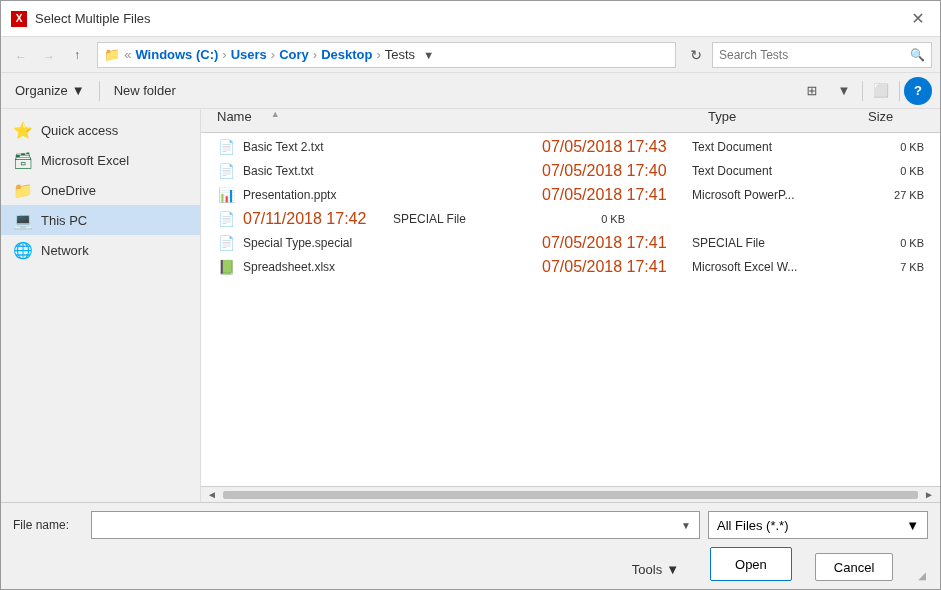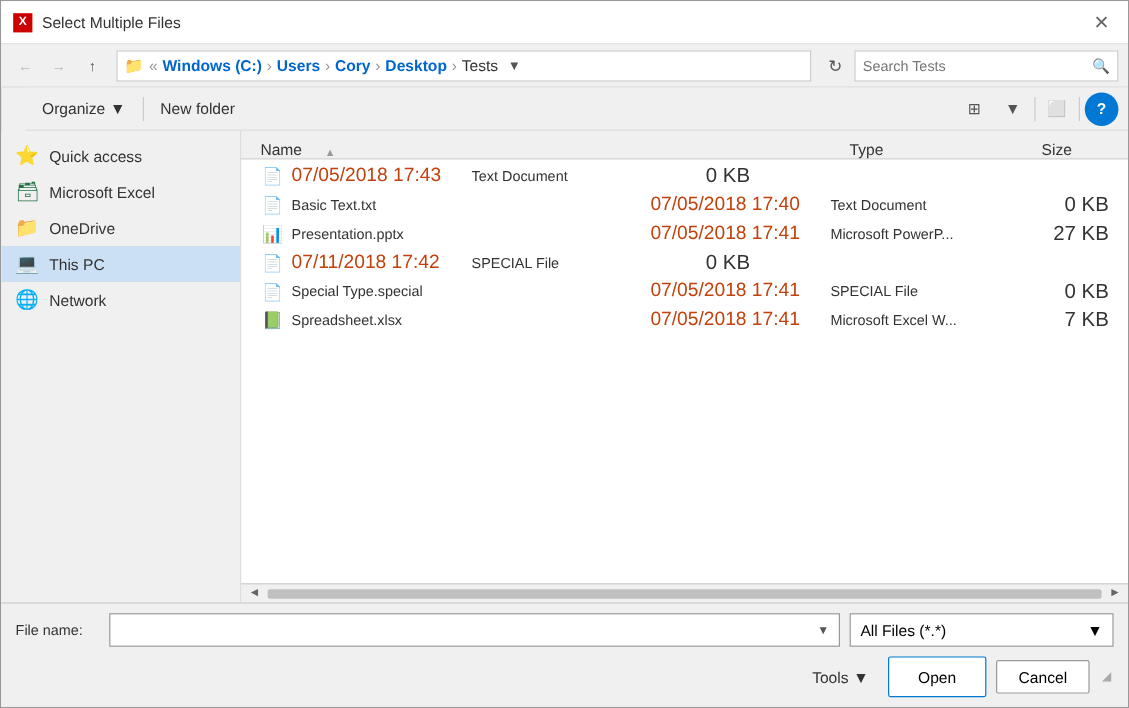--- a/index.html
+++ b/index.html
@@ -59,21 +59,20 @@
     }
     .search-input { border: none; outline: none; flex: 1; font-size: 12px; }
     .search-icon { color: #777; font-size: 12px; }
     
     .toolbar {
       background: #f0f0f0;
       display: flex; align-items: center; gap: 8px;
       padding: 4px 8px;
       border-bottom: 1px solid #ddd;
       height: 36px;
-      margin-left: 20px;
     }
     .toolbar-btn {
       border: none; background: none; cursor: pointer;
       display: flex; align-items: center; gap: 4px;
       padding: 3px 6px; font-size: 12px; color: #333; border-radius: 2px;
     }
     .toolbar-separator { width: 1px; height: 20px; background: #ccc; }
     .toolbar-right { margin-left: auto; display: flex; align-items: center; gap: 4px; }
     .view-btn { width: 28px; height: 24px; border: 1px solid transparent; background: none; cursor: pointer; display: flex; align-items: center; justify-content: center; border-radius: 2px; font-size: 13px; color: #555; }
     .help-btn { width: 28px; height: 28px; border-radius: 50%; background: #0078d4; color: #fff; border: none; cursor: pointer; font-weight: bold; font-size: 13px; }
@@ -101,40 +100,40 @@
     .file-list-container { flex: 1; display: flex; flex-direction: column; overflow: hidden; }
     .file-list-header {
       display: flex; align-items: center;
       background: #f0f0f0;
       border-bottom: 1px solid #ccc;
       height: 24px;
       padding-left: 8px;
     }
     .col-header {
       font-size: 12px; color: #333; cursor: pointer;
-      display: flex; align-items: flex-end; gap: 19px;
+      display: flex; align-items: flex-start; gap: 19px;
       padding: 0 8px; height: 100%;
       user-select: none;
     }
     .col-name { flex: 2; min-width: 220px; }
     .col-date { width: 150px; }
     .col-type { width: 160px; }
     .col-size { width: 80px; }
     .col-up { font-size: 9px; color: #999; }
     .file-list { flex: 1; overflow-y: auto; background: #fff; padding: 2px 0; }
     .file-row {
       display: flex; align-items: center;
       padding: 2px 8px 2px 16px;
       height: 24px; cursor: pointer;
     }
     .file-icon { width: 20px; text-align: center; font-size: 14px; margin-right: 6px; }
     .file-name { flex: 2; min-width: 220px; font-size: 12px; color: #333; white-space: nowrap; overflow: hidden; text-overflow: ellipsis; }
     .file-date { width: 150px; font-size: 16px; color: #c2410c; }
     .file-type { width: 160px; font-size: 12px; color: #333; white-space: nowrap; overflow: hidden; text-overflow: ellipsis; }
-    .file-size { width: 80px; font-size: 17px; color: #333; text-align: right; padding-right: 8px; }
+    .file-size { width: 80px; font-size: 11px; color: #333; text-align: right; padding-right: 8px; }
     
     .hscroll-bar {
       height: 16px; background: #f0f0f0;
       border-top: 1px solid #ccc;
       display: flex; align-items: center; padding: 0 2px;
     }
     .hscroll-arrow { font-size: 10px; color: #666; cursor: pointer; padding: 0 4px; }
     .hscroll-thumb { flex: 1; height: 8px; background: #c0c0c0; border-radius: 2px; margin: 0 2px; }
     
     .bottom-bar {
@@ -150,21 +149,21 @@
       padding: 0 8px; font-size: 12px; background: #fff;
       display: flex; align-items: center; justify-content: space-between;
     }
     .filename-text { color: #333; }
     .filename-dropdown { font-size: 10px; color: #555; cursor: pointer; }
     .filetype-select {
       width: 220px; height: 28px; border: 1px solid #999;
       padding: 0 8px; font-size: 12px; background: #fff;
       display: flex; align-items: center; justify-content: space-between; cursor: pointer;
     }
-    .actions-row { display: flex; align-items: center; justify-content: flex-end; gap: 8px; }
+    .actions-row { display: flex; align-items: flex-end; justify-content: flex-end; gap: 23px; }
     .tools-btn {
       border: none; background: none; cursor: pointer;
       font-size: 12px; color: #333; display: flex; align-items: center; gap: 4px;
       padding: 4px 8px; border-radius: 2px;
     }
     .open-btn {
       height: 24px; padding: 16px 24px; background: #fff;
       border: 1px solid #0078d4; color: #000; font-size: 12px;
       cursor: pointer; border-radius: 2px;
       display: flex; align-items: center; justify-content: center;
@@ -269,20 +268,21 @@
           <span>Type</span>
         </div>
         <div class="col-header col-size">
           <span>Size</span>
         </div>
       </div>
 
       <div class="file-list" id="file-list-body">
       <div class="file-row">
     <span class="file-icon" style="color:#666">📄</span>
+    <span class="file-name">Basic Text 2.txt</span>
     <span class="file-date">07/05/2018 17:43</span>
     <span class="file-type">Text Document</span>
     <span class="file-size">0 KB</span>
   </div>
           <div class="file-row">
     <span class="file-icon" style="color:#666">📄</span>
     <span class="file-name">Basic Text.txt</span>
     <span class="file-date">07/05/2018 17:40</span>
     <span class="file-type">Text Document</span>
     <span class="file-size">0 KB</span>

